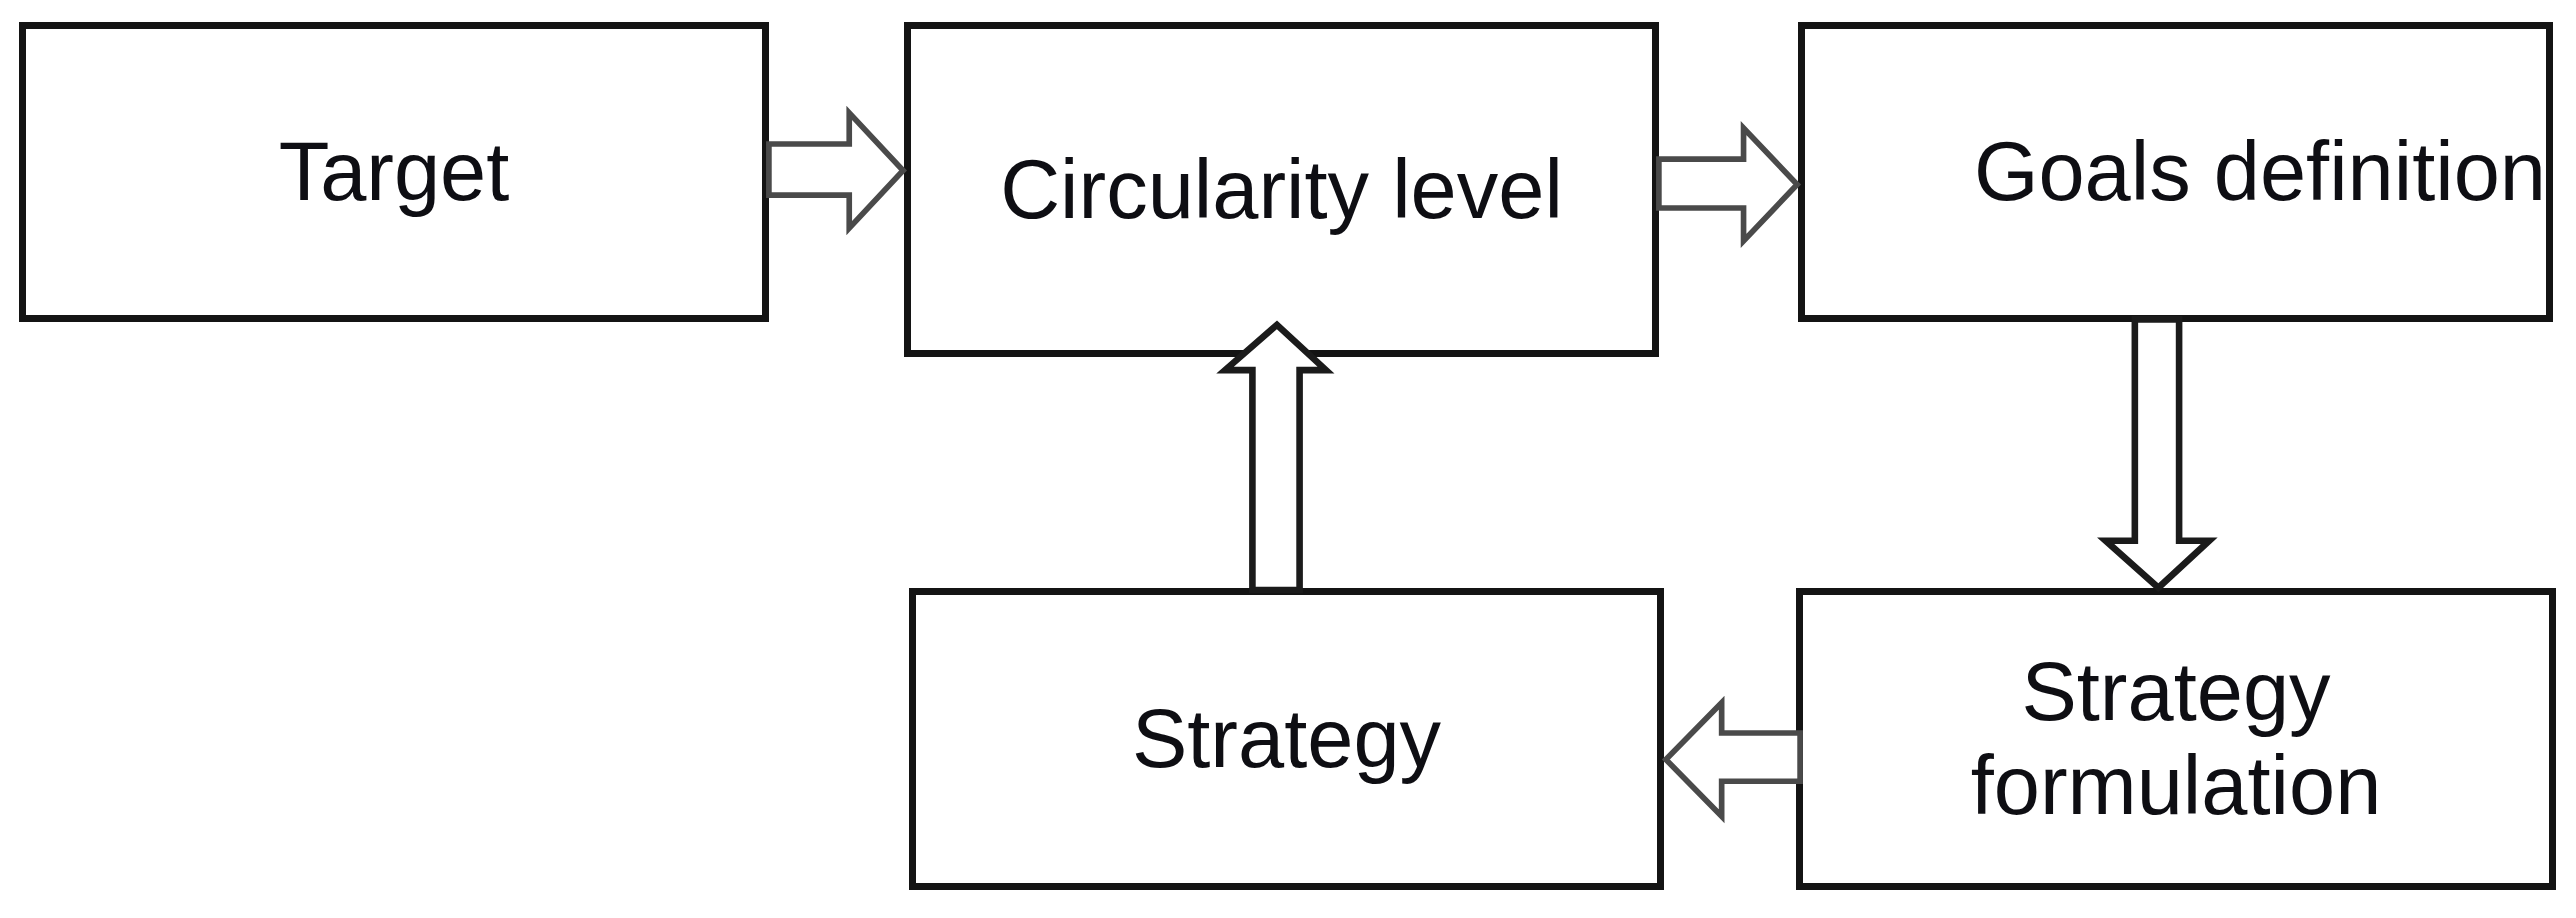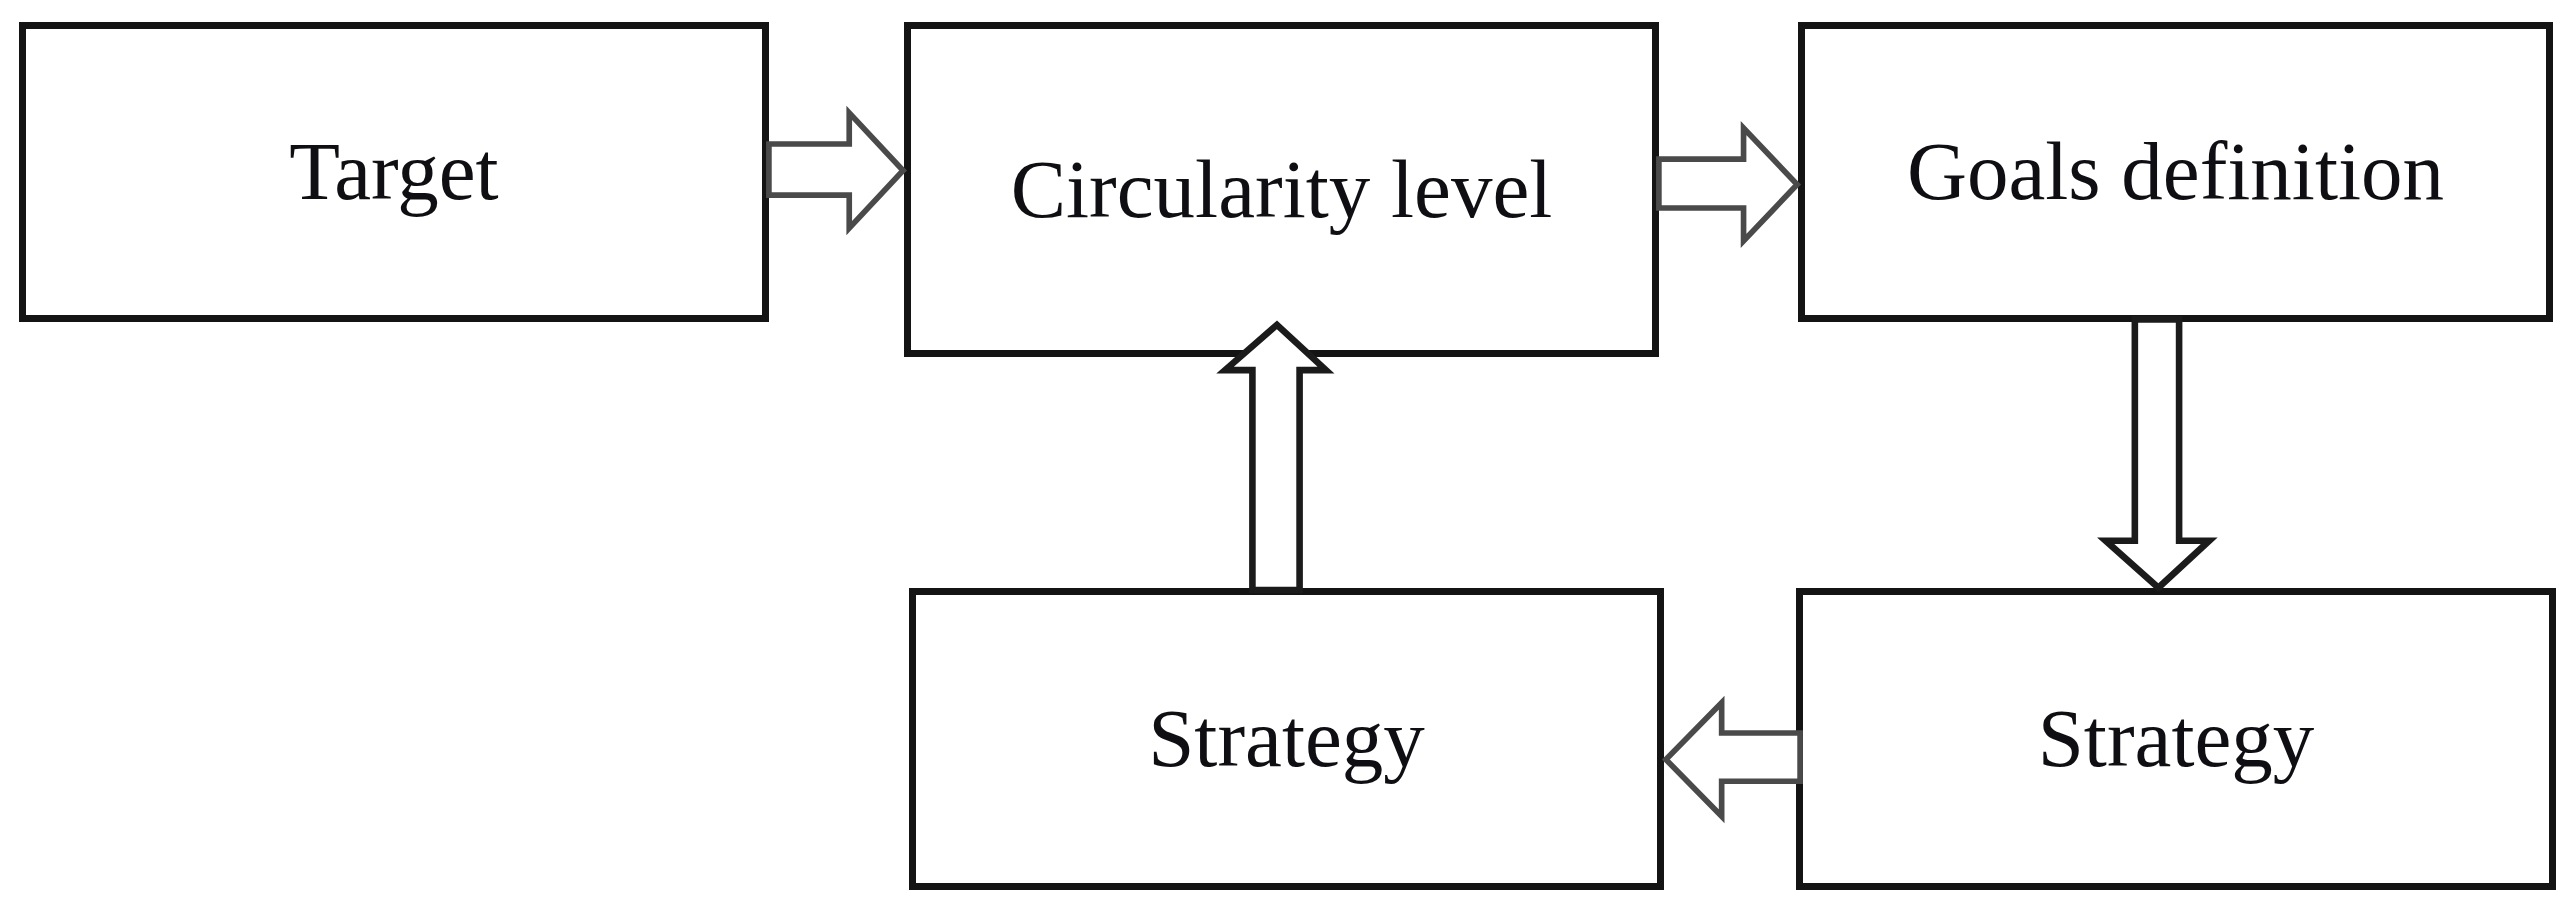--- a/index.html
+++ b/index.html
@@ -6,21 +6,21 @@
     margin: 0;
     padding: 0;
     background: #ffffff;
   }
   .diagram {
     position: relative;
     width: 2576px;
     height: 918px;
     background: #ffffff;
     overflow: hidden;
-    font-family: Liberation Serif, serif;
+    font-family: Liberation Sans, sans-serif;
   }
   .node {
     position: absolute;
     box-sizing: border-box;
     background: #ffffff;
     border: 7.5px solid #141414;
     display: flex;
     align-items: center;
     justify-content: center;
     text-align: center;
@@ -29,21 +29,21 @@
     font-size: 83px;
     line-height: 1.13;
     color: #0e0e13;
     letter-spacing: 0px;
   }
   .node .line { display: block; }
 
   
   .n-target        { left: 19px;   top: 22px;  width: 750px; height: 300px; }
   .n-assessment    { left: 904px;  top: 22px;  width: 755px; height: 335px; }
-  .n-goals         { left: 1798px; top: 22px;  width: 755px; height: 300px; }
+  .n-goals         { left: 1798px; top: 22px;  width: 755px; height: 300px; justify-content: flex-end; }
   .n-formulation   { left: 1796px; top: 588px; width: 760px; height: 302px; }
   .n-implementation{ left: 909px;  top: 588px; width: 755px; height: 302px; }
 
   .arrow { position: absolute; overflow: visible; }
   .a-target-assessment { left: 767px;  top: 109px; }
   .a-assessment-goals  { left: 1657px; top: 124px; }
   .a-goals-formulation { left: 2100px; top: 319px; }
   .a-formulation-implementation { left: 1664px; top: 699px; }
   .a-implementation-assessment  { left: 1223px; top: 322px; }
 </style>
@@ -66,20 +66,21 @@
 
   <div class="node n-goals">
     <div class="label">
       <span class="line">Goals definition</span>
     </div>
   </div>
 
   <div class="node n-formulation">
     <div class="label">
       <span class="line">Strategy</span>
+      <span class="line">formulation</span>
     </div>
   </div>
 
   <div class="node n-implementation">
     <div class="label">
       <span class="line">Strategy</span>
     </div>
   </div>
 
   <svg class="arrow a-target-assessment" width="138" height="123" viewBox="0 0 146 130">

